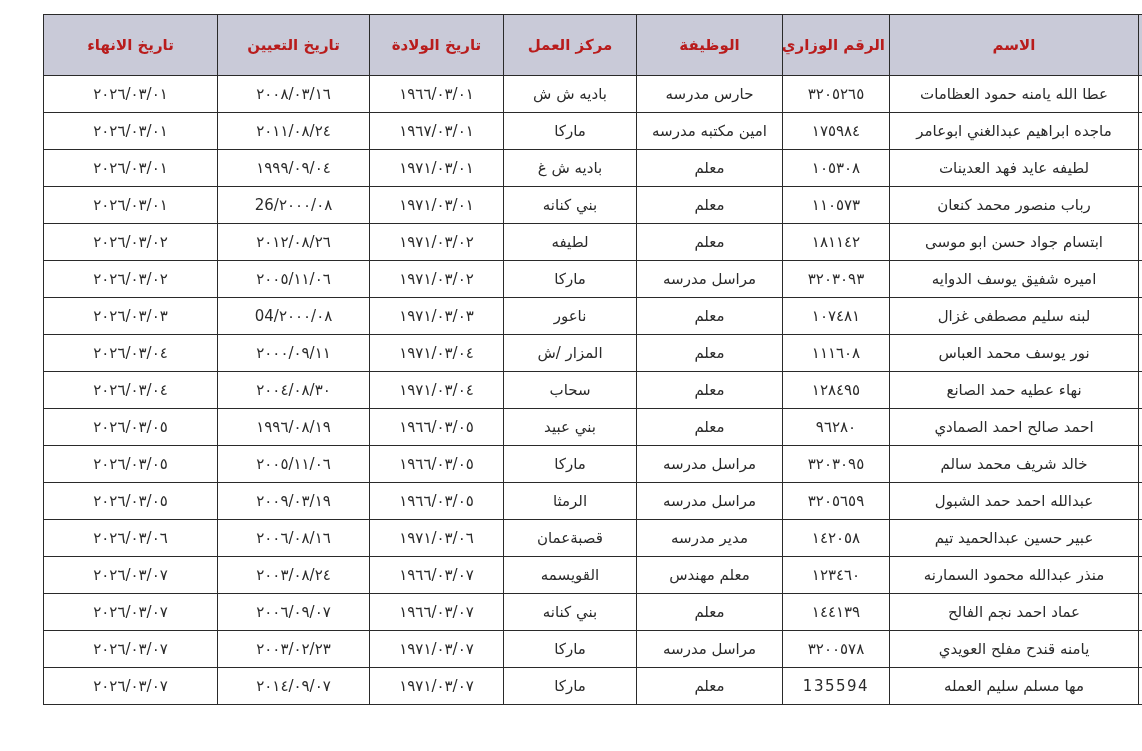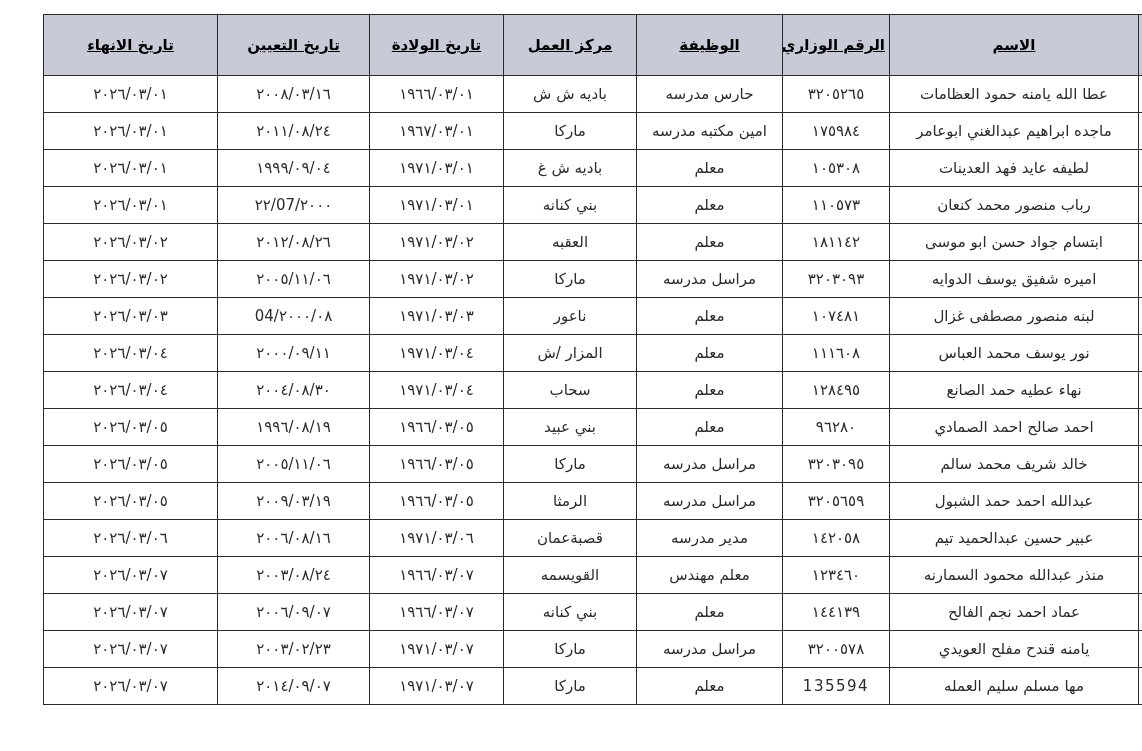--- a/index.html
+++ b/index.html
@@ -32,22 +32,21 @@
       padding: 0 4px;
       text-align: center;
       white-space: nowrap;
       overflow: hidden;
     }
     table.roster thead th {
       height: 60px;
       background: #c9cad8;
       font-size: 15px;
       font-weight: bold;
-      color: #000000;
-      text-decoration: underline;
+      color: #b91c1c;
     }
     table.roster tbody td {
       height: 36px;
       font-size: 15px;
       color: #2b2b2b;
     }
     
     .c-num    { width: 44px; }
     .c-name   { width: 240px; }
     .c-id     { width: 98px; }
@@ -110,46 +109,46 @@
         <td class="c-hire date">١٩٩٩/٠٩/٠٤</td>
         <td class="c-end date">٢٠٢٦/٠٣/٠١</td>
       </tr>
         <tr>
         <td class="c-num">١٥٧</td>
         <td class="c-name">رباب منصور محمد كنعان</td>
         <td class="c-id">١١٠٥٧٣</td>
         <td class="c-job">معلم</td>
         <td class="c-center">بني كنانه</td>
         <td class="c-birth date">١٩٧١/٠٣/٠١</td>
-        <td class="c-hire date">٢٠٠٠/07/٢٢</td>
+        <td class="c-hire date">٢٠٠٠/٠٨/26</td>
         <td class="c-end date">٢٠٢٦/٠٣/٠١</td>
       </tr>
         <tr>
         <td class="c-num">١٥٨</td>
         <td class="c-name">ابتسام جواد حسن ابو موسى</td>
         <td class="c-id">١٨١١٤٢</td>
         <td class="c-job">معلم</td>
-        <td class="c-center">العقبه</td>
+        <td class="c-center">لطيفه</td>
         <td class="c-birth date">١٩٧١/٠٣/٠٢</td>
         <td class="c-hire date">٢٠١٢/٠٨/٢٦</td>
         <td class="c-end date">٢٠٢٦/٠٣/٠٢</td>
       </tr>
         <tr>
         <td class="c-num">١٥٩</td>
         <td class="c-name">اميره شفيق يوسف الدوايه</td>
         <td class="c-id">٣٢٠٣٠٩٣</td>
         <td class="c-job">مراسل مدرسه</td>
         <td class="c-center">ماركا</td>
         <td class="c-birth date">١٩٧١/٠٣/٠٢</td>
         <td class="c-hire date">٢٠٠٥/١١/٠٦</td>
         <td class="c-end date">٢٠٢٦/٠٣/٠٢</td>
       </tr>
         <tr>
         <td class="c-num">١٦٠</td>
-        <td class="c-name">لبنه منصور مصطفى غزال</td>
+        <td class="c-name">لبنه سليم مصطفى غزال</td>
         <td class="c-id">١٠٧٤٨١</td>
         <td class="c-job">معلم</td>
         <td class="c-center">ناعور</td>
         <td class="c-birth date">١٩٧١/٠٣/٠٣</td>
         <td class="c-hire date">٢٠٠٠/٠٨/04</td>
         <td class="c-end date">٢٠٢٦/٠٣/٠٣</td>
       </tr>
         <tr>
         <td class="c-num">١٦١</td>
         <td class="c-name">نور يوسف محمد العباس</td>

